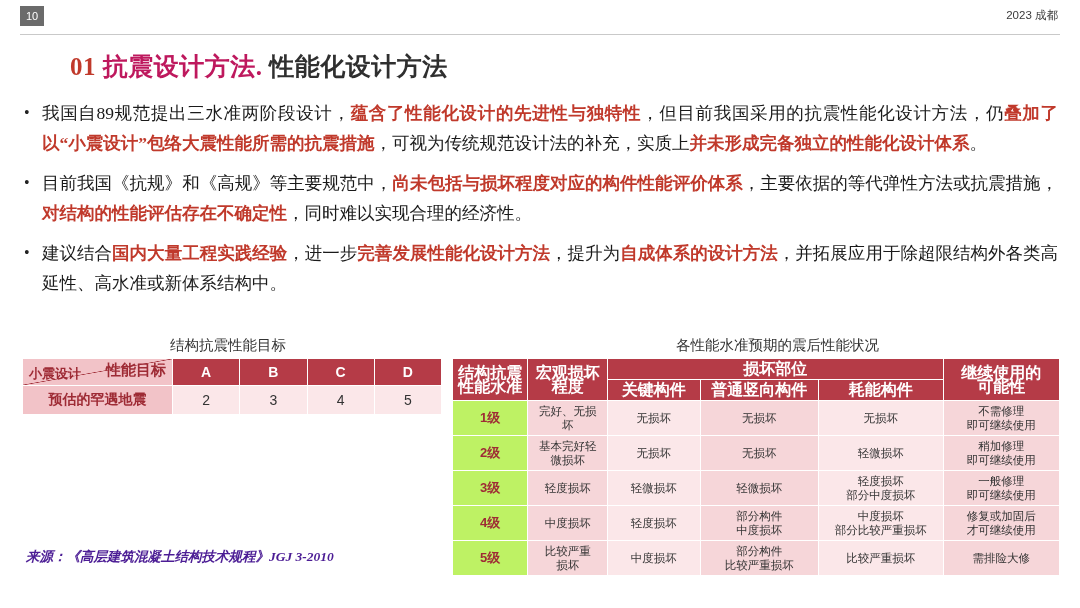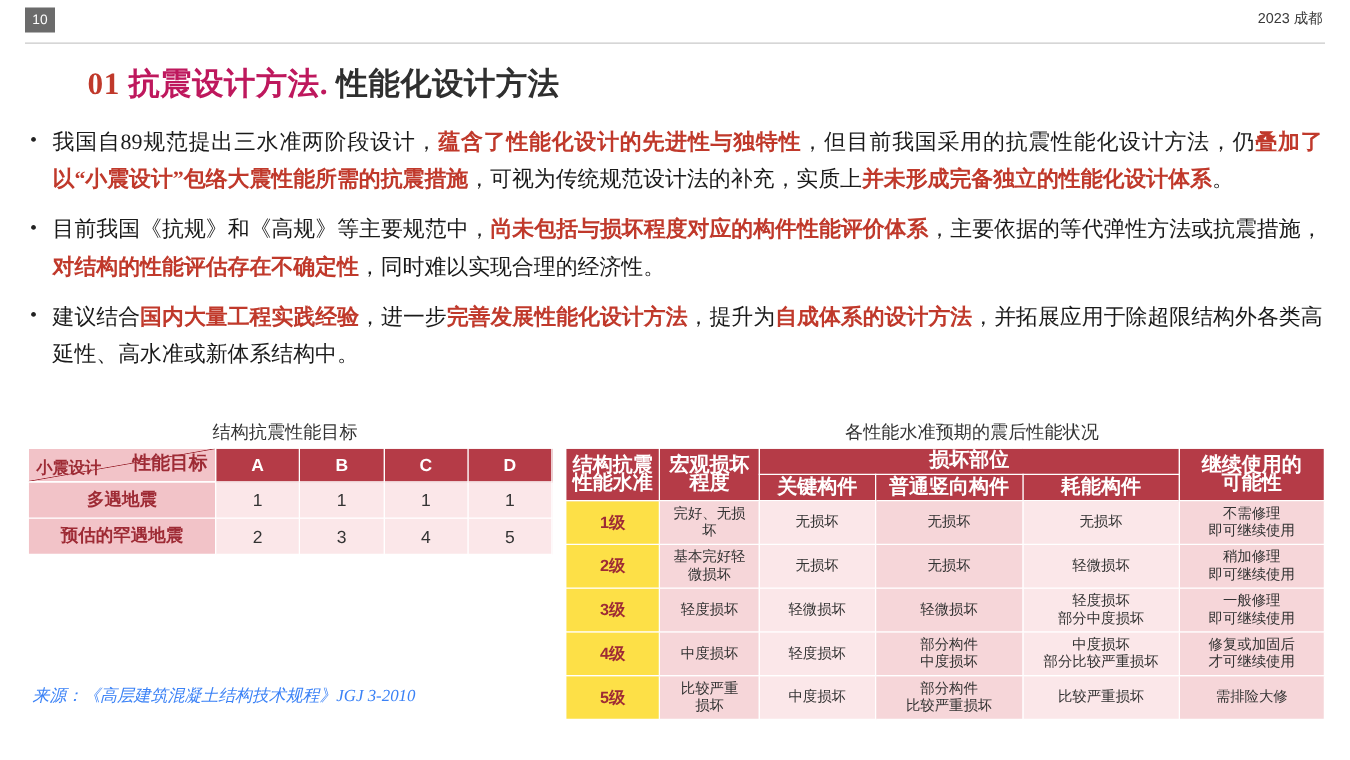--- a/index.html
+++ b/index.html
@@ -83,35 +83,35 @@
     position: relative; height: 48px;
   }
   .corner .tl { position: absolute; right: 6px; top: 2px; font-size: 15px;}
   .corner .bl { position: absolute; left: 6px; bottom: 2px; font-size: 13px;}
   .corner .slash {
     position: absolute; left:0; top:0; width:100%; height:100%;
     background: linear-gradient(to right bottom, transparent calc(50% - 0.6px), #9e2b35 50%, transparent calc(50% + 0.6px));
   }
   .src {
     position: absolute; left: 26px; top: 548px;
-    font-size: 13.5px; color: #3b82f6; font-style: italic;
+    font-size: 13.5px; color: #4c1d95; font-style: italic; font-weight: bold;
   }
   
   #tbl-right {
     left: 452px; top: 358px; width: 608px;
     font-size: 11.5px;
   }
   #tbl-right td, #tbl-right th {
     border: 1px solid #ffffff;
     text-align: center;
     padding: 3px 2px;
     line-height: 14px;
   }
   #tbl-right .hdr-red { font-size: 16px; }
-  .lvl { background: #fde047; color: #9e2b35; font-weight: bold; font-size: 13px; }
+  .lvl { background: #bef264; color: #9e2b35; font-weight: bold; font-size: 13px; }
   .cell-a { background: #fbe7e9; color: #333; }
   .cell-b { background: #f6d6d9; color: #333; }
 </style>
 </head>
 <body>
 
 <div class="page-badge">10</div>
 <div class="conf-info">
   <div>2023 成都</div>
 </div>
@@ -148,27 +148,20 @@
         <span class="bl">小震设计</span>
       </th>
       <th class="hdr-red">A</th>
       <th class="hdr-red">B</th>
       <th class="hdr-red">C</th>
       <th class="hdr-red">D</th>
     </tr>
   </thead>
   <tbody id="left-body">
       <tr>
-        <td class="lbl-pink">多遇地震</td>
-        <td class="cell-pink">1</td>
-        <td class="cell-pink">1</td>
-        <td class="cell-pink">1</td>
-        <td class="cell-pink">1</td>
-      </tr>
-      <tr>
         <td class="lbl-pink">预估的罕遇地震</td>
         <td class="cell-pink">2</td>
         <td class="cell-pink">3</td>
         <td class="cell-pink">4</td>
         <td class="cell-pink">5</td>
       </tr>
     </tbody>
 </table>
 <div class="src">来源：《高层建筑混凝土结构技术规程》JGJ 3-2010</div>
 

